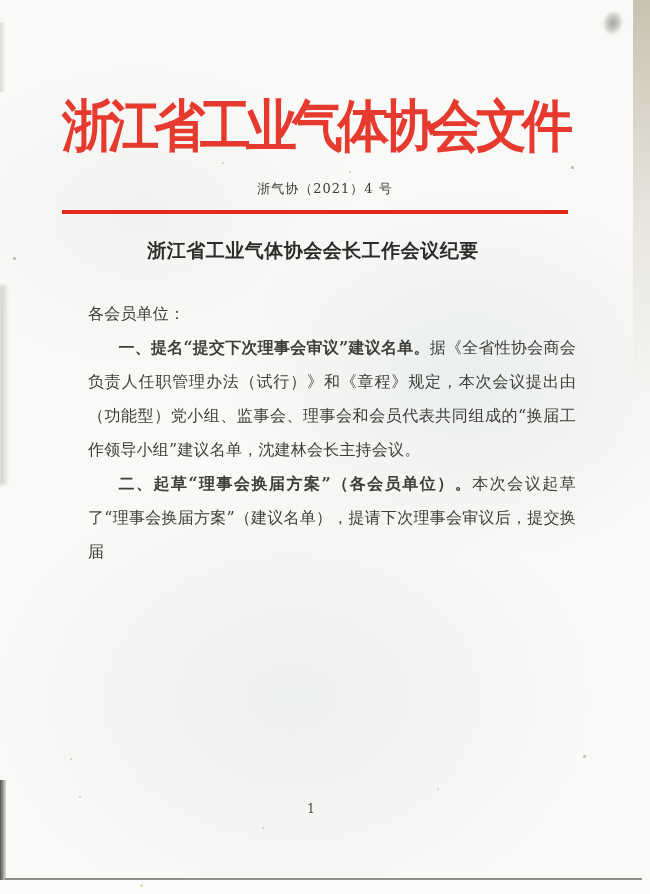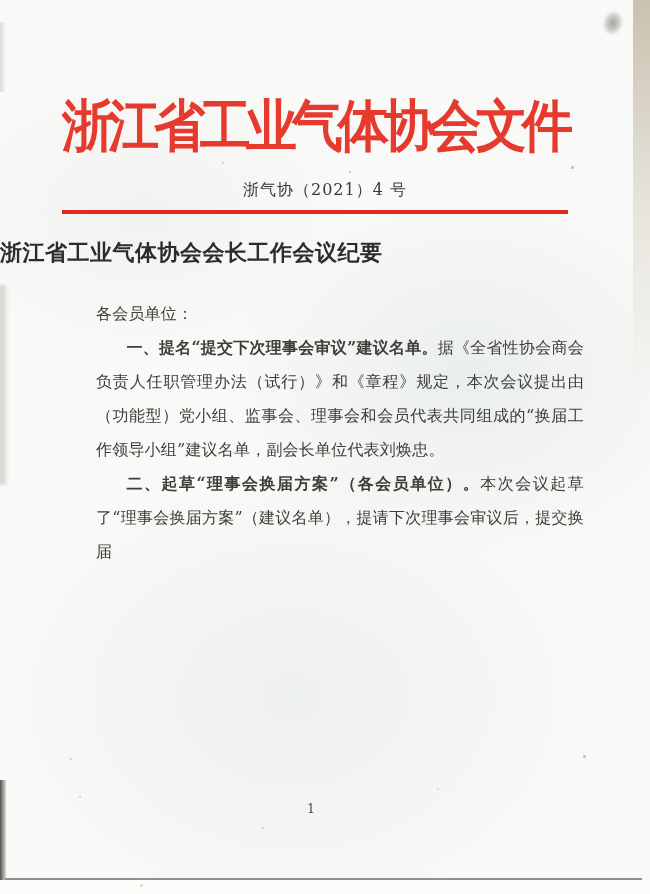--- a/index.html
+++ b/index.html
@@ -22,35 +22,36 @@
     position: absolute; top: 94px; left: 5px; width: 620px;
     text-align: center; white-space: nowrap;
     font-size: 51px; line-height: 56px; font-weight: bold;
     letter-spacing: -5px;
     color: #e63a2e;
     transform: scaleY(1.1); transform-origin: center top;
   }
   .doc-number {
     position: absolute; top: 180px; left: 0; width: 650px;
     text-align: center;
-    font-size: 16px; letter-spacing: 1px;
+    font-size: 13px; letter-spacing: 1px;
     color: #3a3936;
   }
   .red-rule {
     position: absolute; top: 210px; left: 62px;
     width: 506px; height: 4px;
     background: #e3291e;
   }
   .doc-title {
     position: absolute; top: 238px; left: 0; width: 626px; margin: 0;
-    font-size: 22px; font-weight: bold; letter-spacing: 0.5px;
+    text-align: center;
+    font-size: 19px; font-weight: bold; letter-spacing: 0.5px;
     color: #2d2c2a;
   }
   .body-text {
-    position: absolute; top: 297px; left: 96px; width: 488px;
+    position: absolute; top: 297px; left: 88px; width: 488px;
     font-size: 16px; line-height: 34px; letter-spacing: 0.2px;
     color: #3e3d39;
     text-align: justify;
   }
   .body-text p { margin: 0; }
   .para { text-indent: 1.9em; }
   .lead { font-weight: bold; }
   .page-number {
     position: absolute; top: 801px; left: 0; width: 622px;
     text-align: center;
@@ -110,21 +111,21 @@
   <div class="letterhead">浙江省工业气体协会文件</div>
 
   <div class="doc-number">浙气协（2021）4 号</div>
 
   <div class="red-rule"></div>
 
   <h1 class="doc-title">浙江省工业气体协会会长工作会议纪要</h1>
 
   <div class="body-text">
     <p class="salutation">各会员单位：</p>
-    <p class="para"><span class="lead">一、提名“提交下次理事会审议”建议名单。</span><span>据《全省性协会商会负责人任职管理办法（试行）》和《章程》规定，本次会议提出由（功能型）党小组、监事会、理事会和会员代表共同组成的“换届工作领导小组”建议名单，副会长单位代表刘焕忠。</span></p>
+    <p class="para"><span class="lead">一、提名“提交下次理事会审议”建议名单。</span><span>据《全省性协会商会负责人任职管理办法（试行）》和《章程》规定，本次会议提出由（功能型）党小组、监事会、理事会和会员代表共同组成的“换届工作领导小组”建议名单，沈建林会长主持会议。</span></p>
     <p class="para"><span class="lead">二、起草“理事会换届方案”（各会员单位）。</span><span>本次会议起草了“理事会换届方案”（建议名单），提请下次理事会审议后，提交换届</span></p>
   </div>
 
   <div class="page-number">1</div>
 
   <div class="smudge-tr"></div>
   <div class="edge-right"></div>
   <div class="edge-left-top"></div>
   <div class="edge-left-mid"></div>
   <div class="edge-left-bottom"></div>

